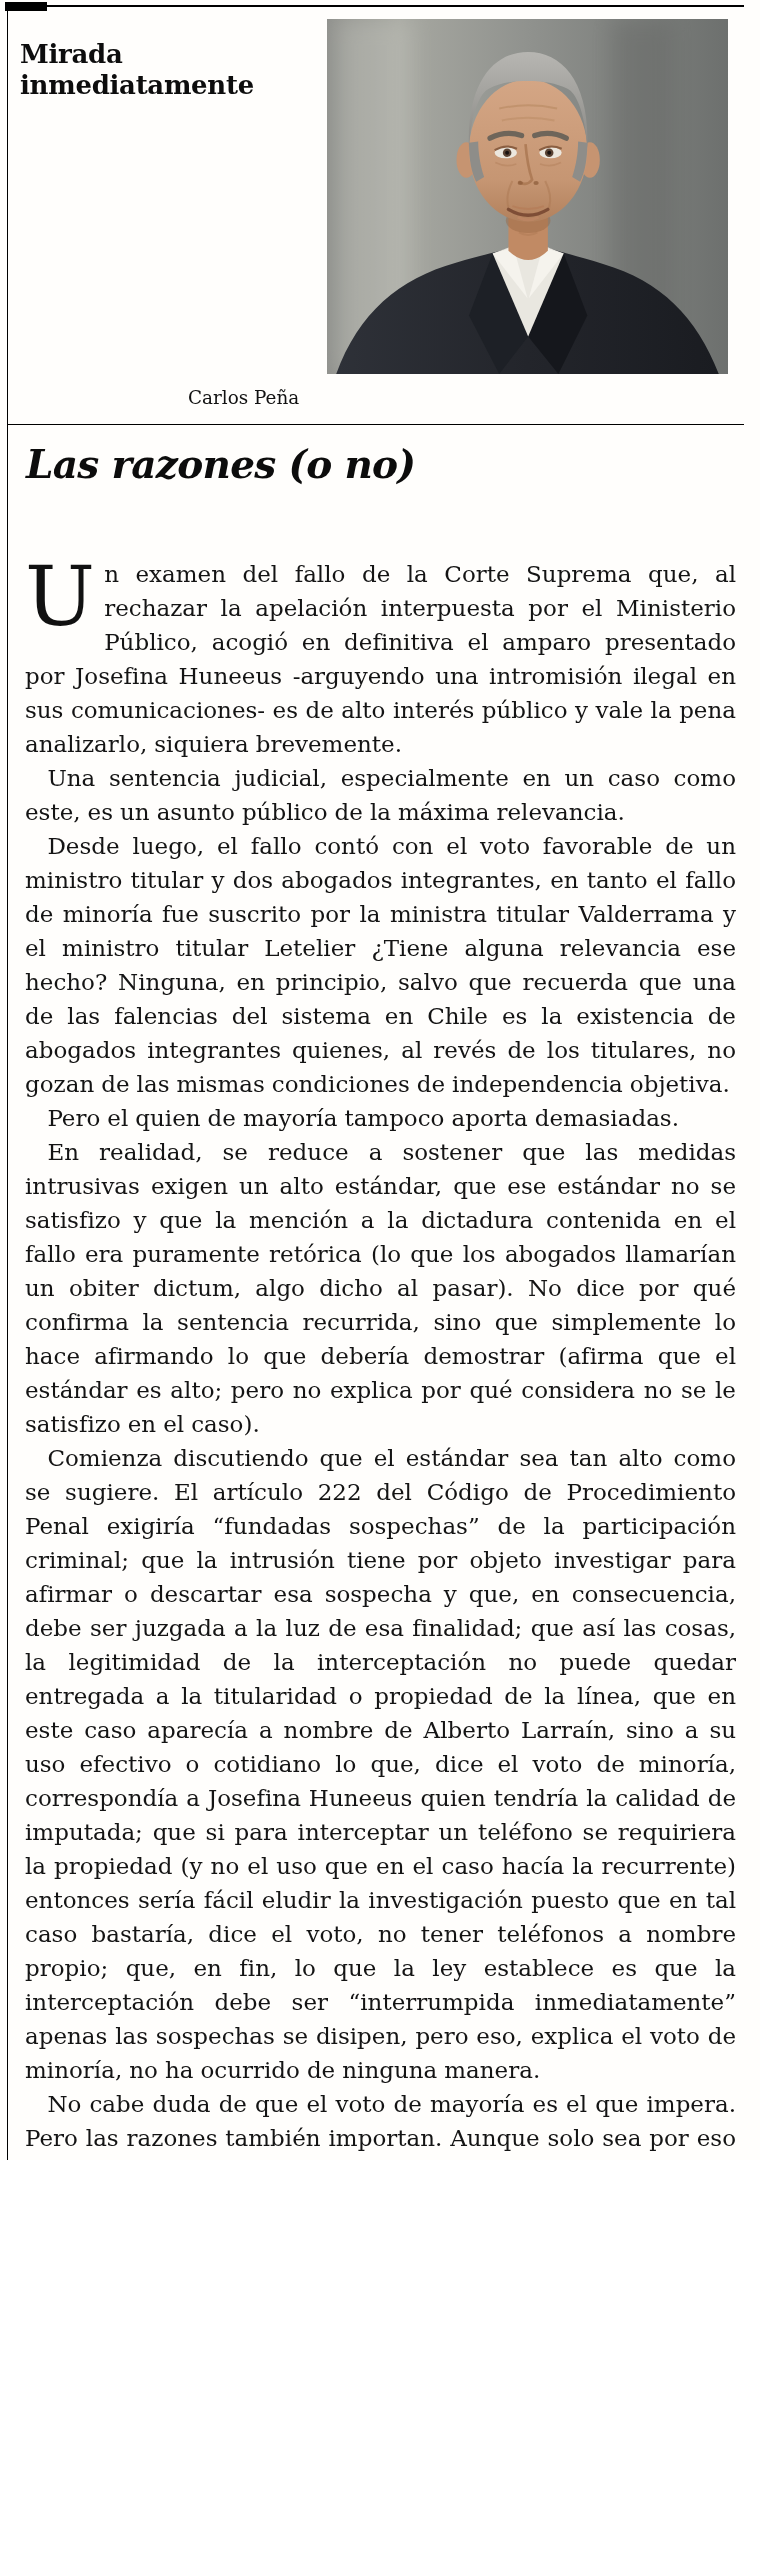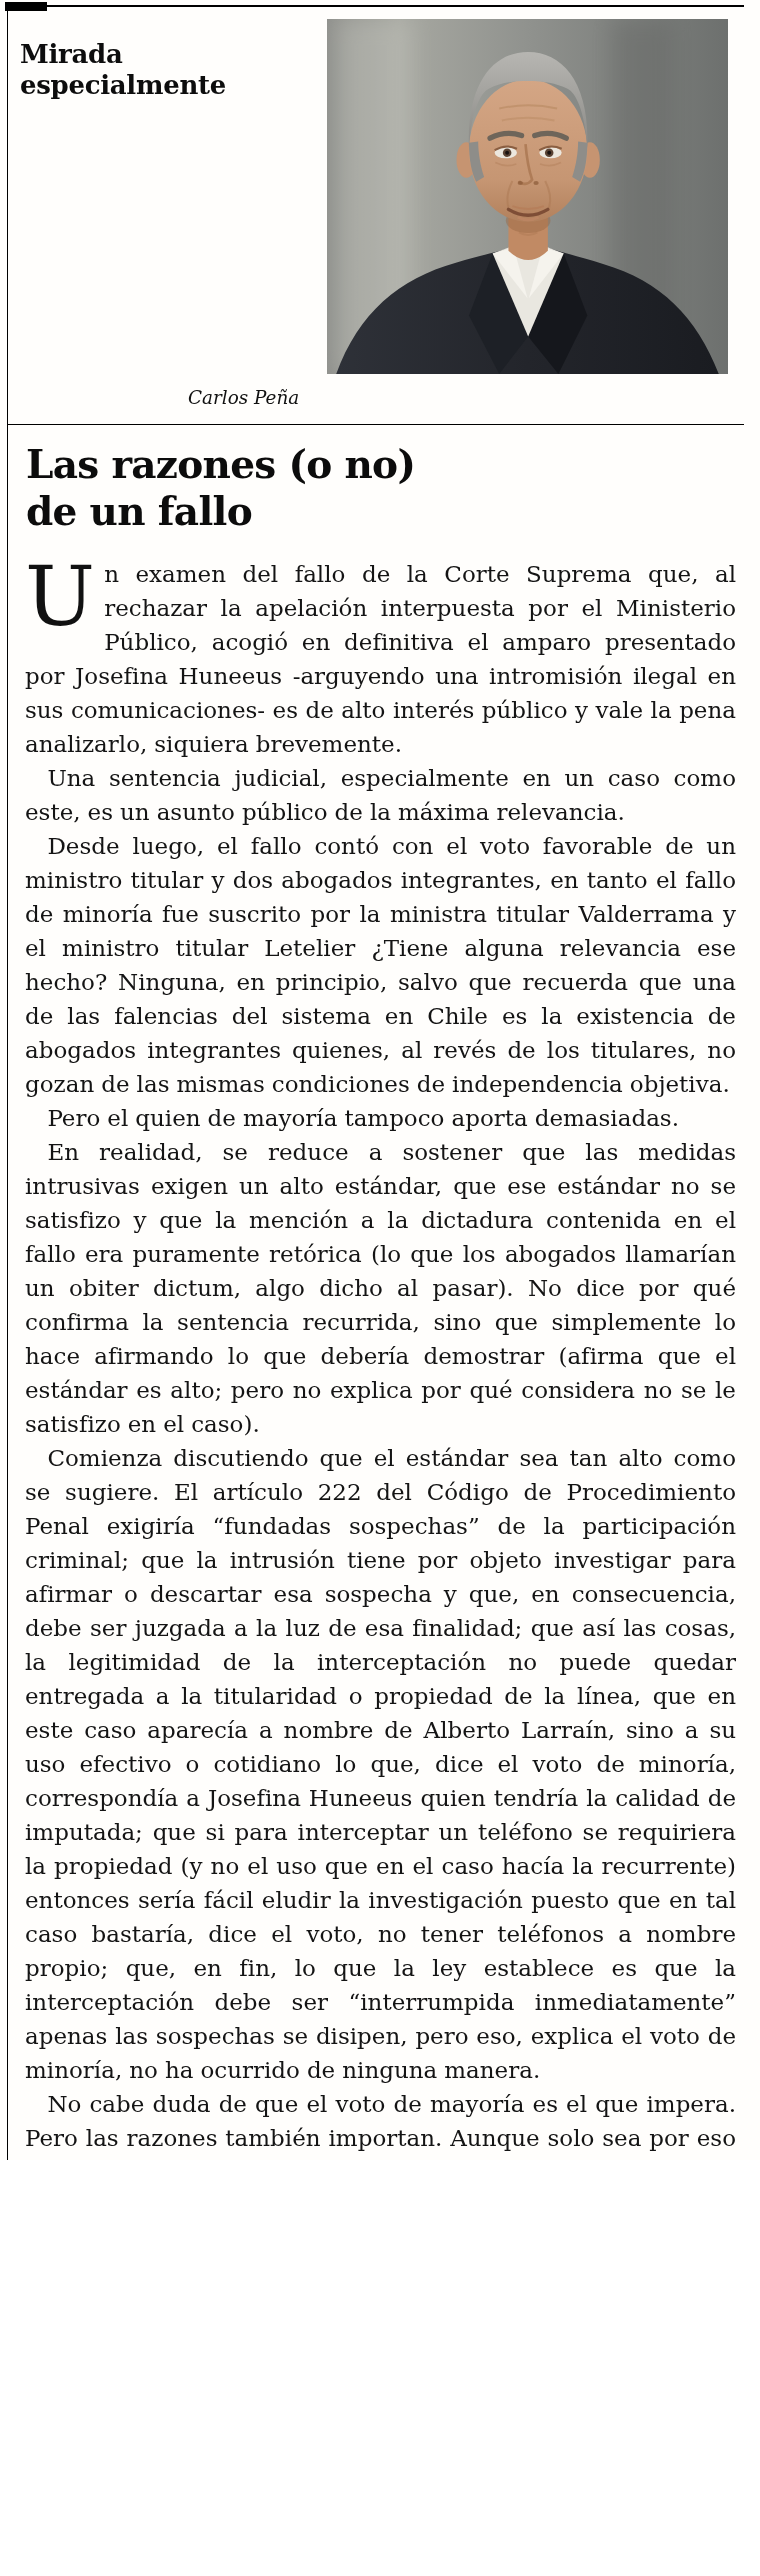--- a/index.html
+++ b/index.html
@@ -14,25 +14,25 @@
   .rule-mid  { position:absolute; left:6.6px; right:16px; top:424px; height:1.3px; background:#000; }
 
   .kicker {
     position:absolute; left:20px; top:39px;
     font-size:26px; line-height:31px; font-weight:700; letter-spacing:-0.3px; color:#0d0d0d;
   }
   .photo { position:absolute; left:327px; top:19px; width:401px; height:355px; overflow:hidden; }
   .photo svg { display:block; width:100%; height:100%; }
   .caption {
     position:absolute; left:188px; top:387px;
-    font-size:18.4px; font-style:italic; color:#111;
+    font-size:18.4px; color:#111;
   }
   .headline {
     position:absolute; left:26px; top:441px;
-    font-size:39px; line-height:47px; font-weight:700; 
+    font-size:39px; line-height:47px; font-weight:700; font-style:italic;
     letter-spacing:-0.7px; color:#0c0c0c;
   }
   .body {
     position:absolute; left:25px; top:557px; width:711px;
     font-size:23px; line-height:34px; text-align:justify;
     hyphens:auto; -webkit-hyphens:auto; word-spacing:-0.3px;
   }
   .body p { text-indent:22.4px; }
   .body p.first { text-indent:0; }
   .dropcap {
@@ -42,21 +42,21 @@
 </style>
 </head>
 <body>
 
 <div class="page">
 
   <div class="corner-tab"></div>
   <div class="rule-top"></div>
   <div class="rule-left"></div>
 
-  <h2 class="kicker"><span>Mirada</span><br><span>especialmente</span></h2>
+  <h2 class="kicker"><span>Mirada</span><br><span>inmediatamente</span></h2>
 
   <figure class="photo">
     <svg viewBox="0 0 610 539" preserveAspectRatio="none" xmlns="http://www.w3.org/2000/svg">
       <defs>
         <linearGradient id="bgGrad" x1="0" y1="0" x2="1" y2="0">
           <stop offset="0" stop-color="#8f908c"></stop>
           <stop offset="0.18" stop-color="#a7a8a1"></stop>
           <stop offset="0.5" stop-color="#90928e"></stop>
           <stop offset="1" stop-color="#6d706e"></stop>
         </linearGradient>
@@ -131,21 +131,21 @@
       <path d="M282,284 q24,9 48,0" stroke="#b47a55" stroke-width="3" fill="none" opacity="0.6"></path>
       <path d="M290,301 q16,8 32,0" stroke="#c08765" stroke-width="4" fill="none" opacity="0.65"></path>
       <path d="M292,324 q14,8 28,0" stroke="#a97650" stroke-width="3" fill="none" opacity="0.4"></path>
     </svg>
   </figure>
 
   <figcaption class="caption">Carlos Peña</figcaption>
 
   <div class="rule-mid"></div>
 
-  <h1 class="headline"><span>Las razones (o no)</span><br><span>de un fallo</span></h1>
+  <h1 class="headline"><span>Las razones (o no)</span><br></h1>
 
   <article class="body">
     <p class="first"><span class="dropcap">U</span><span>n examen del fallo de la Corte Suprema que, al rechazar la apelación interpuesta por el Ministerio Público, acogió en definitiva el amparo presentado por Josefina Huneeus -arguyendo una intromisión ilegal en sus comunicaciones- es de alto interés público y vale la pena analizarlo, siquiera brevemente.</span></p>
     <p>Una sentencia judicial, especialmente en un caso como este, es un asunto público de la máxima relevancia.</p>
     <p>Desde luego, el fallo contó con el voto favorable de un ministro titular y dos abogados integrantes, en tanto el fallo de minoría fue suscrito por la ministra titular Valderrama y el ministro titular Letelier ¿Tiene alguna relevancia ese hecho? Ninguna, en principio, salvo que recuerda que una de las falencias del sistema en Chile es la existencia de abogados integrantes quienes, al revés de los titulares, no gozan de las mismas condiciones de independencia objetiva.</p>
     <p>Pero el quien de mayoría tampoco aporta demasiadas.</p>
     <p>En realidad, se reduce a sostener que las medidas intrusivas exigen un alto estándar, que ese estándar no se satisfizo y que la mención a la dictadura contenida en el fallo era puramente retórica (lo que los abogados llamarían un obiter dictum, algo dicho al pasar). No dice por qué confirma la sentencia recurrida, sino que simplemente lo hace afirmando lo que debería demostrar (afirma que el estándar es alto; pero no explica por qué considera no se le satisfizo en el caso).</p>
     <p>Comienza discutiendo que el estándar sea tan alto como se sugiere. El artículo 222 del Código de Procedimiento Penal exigiría “fundadas sospechas” de la participación criminal; que la intrusión tiene por objeto investigar para afirmar o descartar esa sospecha y que, en consecuencia, debe ser juzgada a la luz de esa finalidad; que así las cosas, la legitimidad de la interceptación no puede quedar entregada a la titularidad o propiedad de la línea, que en este caso aparecía a nombre de Alberto Larraín, sino a su uso efectivo o cotidiano lo que, dice el voto de minoría, correspondía a Josefina Huneeus quien tendría la calidad de imputada; que si para interceptar un teléfono se requiriera la propiedad (y no el uso que en el caso hacía la recurrente) entonces sería fácil eludir la investigación puesto que en tal caso bastaría, dice el voto, no tener teléfonos a nombre propio; que, en fin, lo que la ley establece es que la interceptación debe ser “interrumpida inmediatamente” apenas las sospechas se disipen, pero eso, explica el voto de minoría, no ha ocurrido de ninguna manera.</p>
     <p>No cabe duda de que el voto de mayoría es el que impera. Pero las razones también importan. Aunque solo sea por eso por lo que observa H.L.A. Hart: los jueces dicen qué es derecho en un caso; pero eso no debe llevar a pensar que el derecho es lo que en un caso dicen los jueces.</p>
     <p>Ese es el voto de mayoría y ese el voto de minoría.</p>

